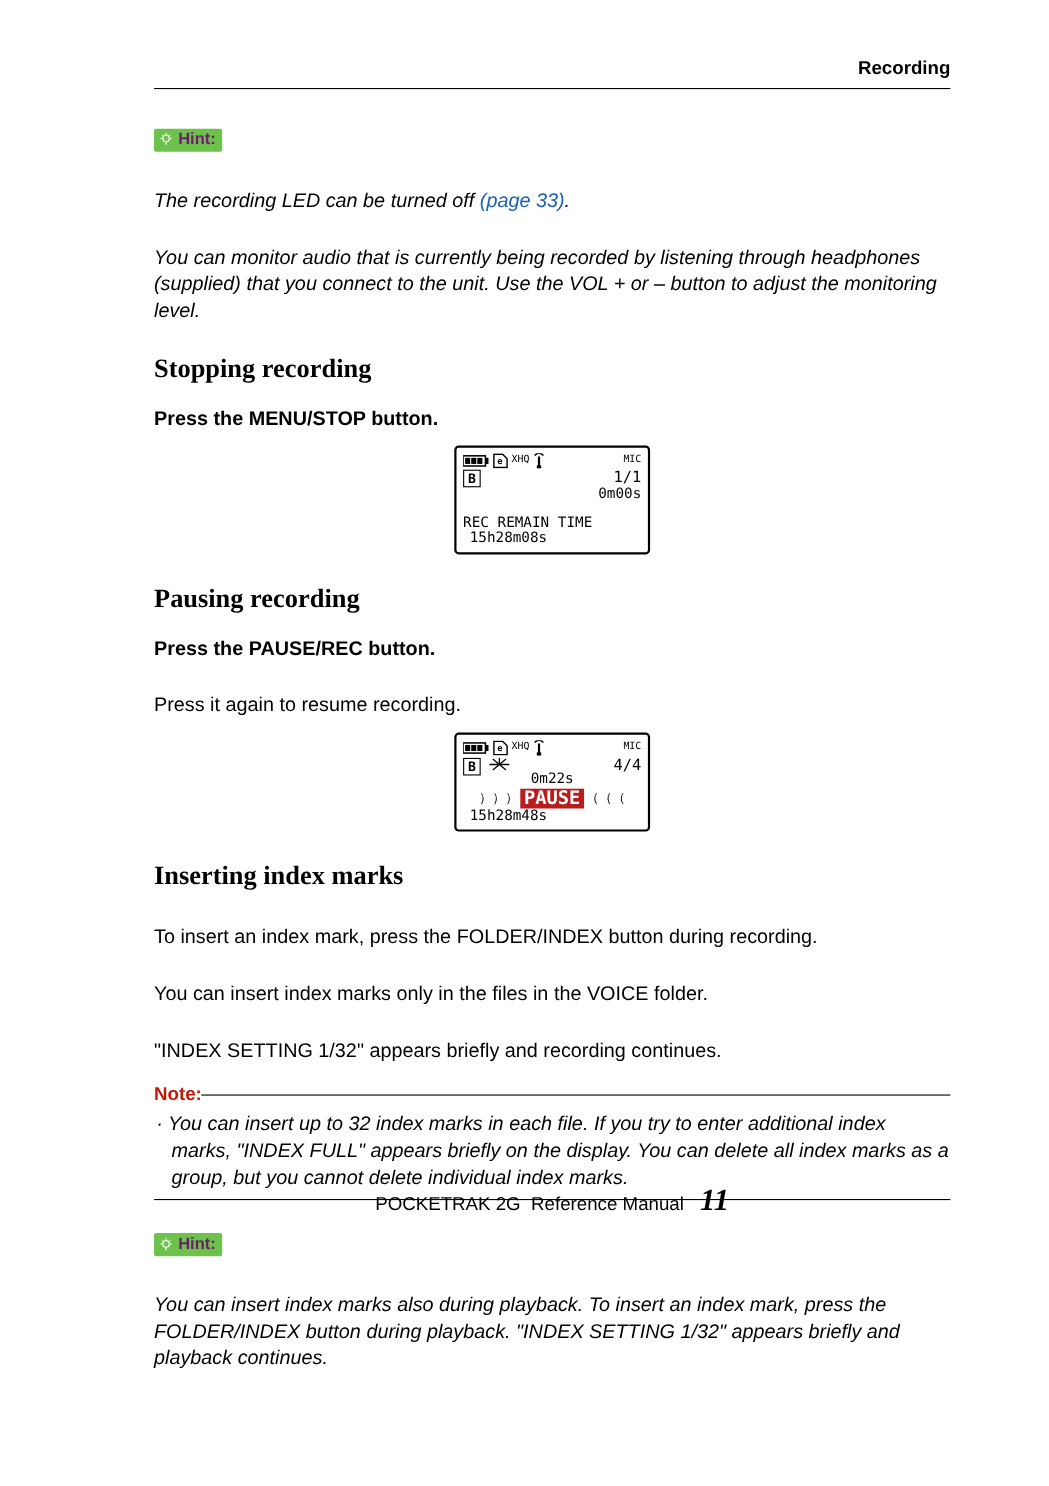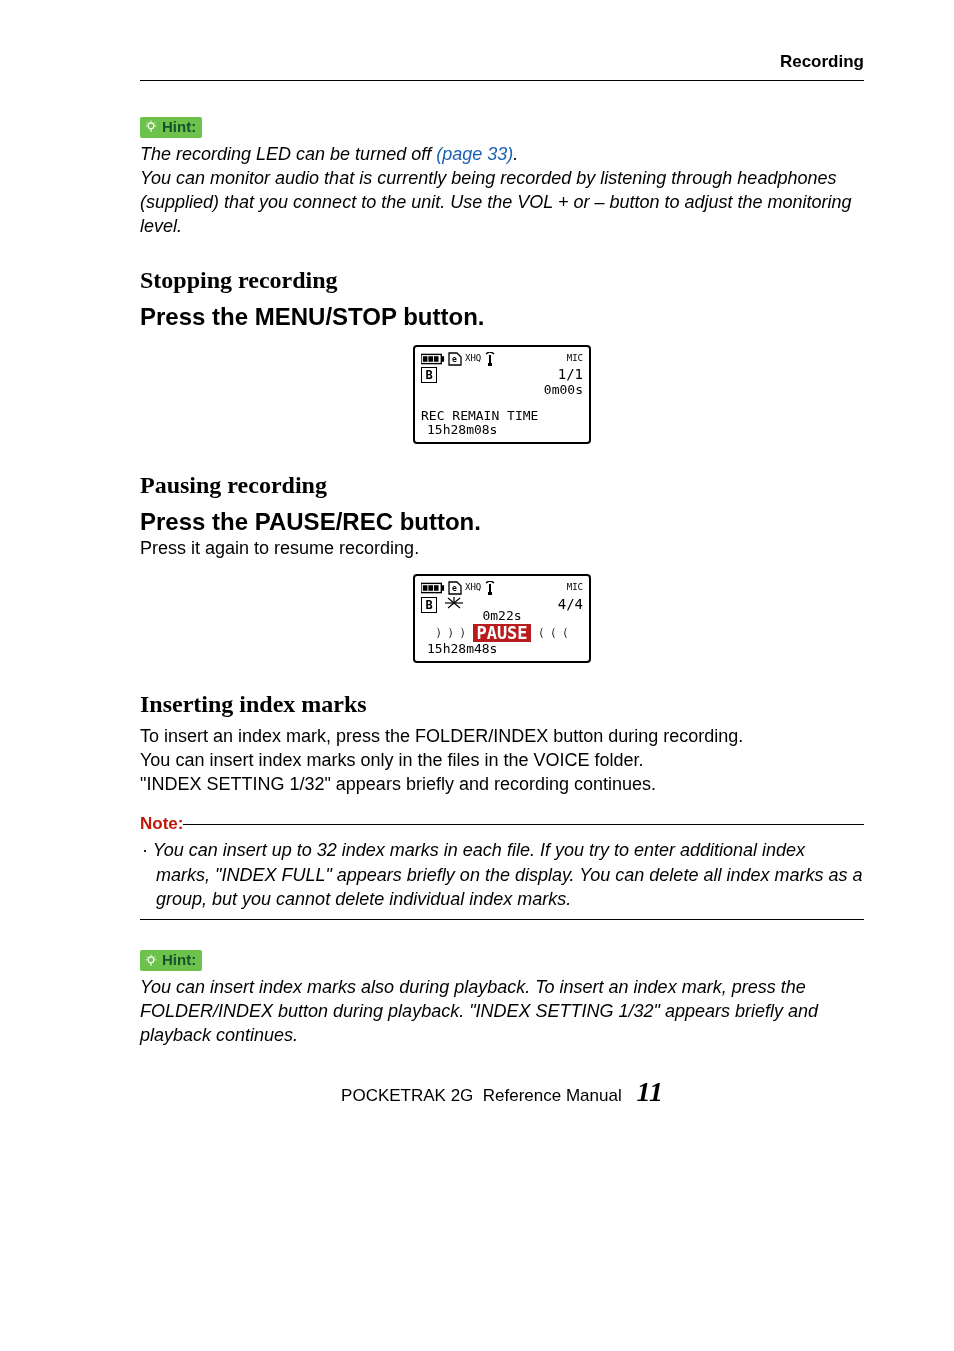--- a/index.html
+++ b/index.html
@@ -24,50 +24,51 @@
     font-weight: 600;
     font-size: 17px;
     padding-bottom: 8px;
     border-bottom: 1px solid #000;
     margin-bottom: 36px;
   }
   .hint-label {
     display: inline-flex;
     align-items: center;
     background: #6cc24a;
-    color: #14532d;
+    color: #701a75;
     font-weight: 700;
     font-size: 15px;
     padding: 2px 6px 2px 4px;
     border-radius: 2px;
     line-height: 1.1;
     margin-bottom: 4px;
     text-align: right;
   }
   .hint-label svg {
     width: 14px;
     height: 14px;
     margin-right: 4px;
   }
   .hint-text, .body-text {
     font-size: 18px;
     line-height: 1.35;
+    margin-top: 28px;
   }
   .hint-text { font-style: italic; }
   .page-ref { color: #1a5fb4; font-style: italic; }
   h2.section {
     font-family: "Times New Roman", Times, serif;
     font-weight: 700;
     font-size: 24px;
     margin: 28px 0 6px 0;
   }
   .bold-instr {
     font-weight: 700;
-    font-size: 24px;
-    margin-top: 9px;
+    font-size: 18px;
+    margin-top: 20px;
   }
   .lcd-wrap {
     display: flex;
     justify-content: center;
     margin: 14px 0 0 0;
   }
   .lcd {
     width: 178px;
     border: 2px solid #000;
     border-radius: 4px;

